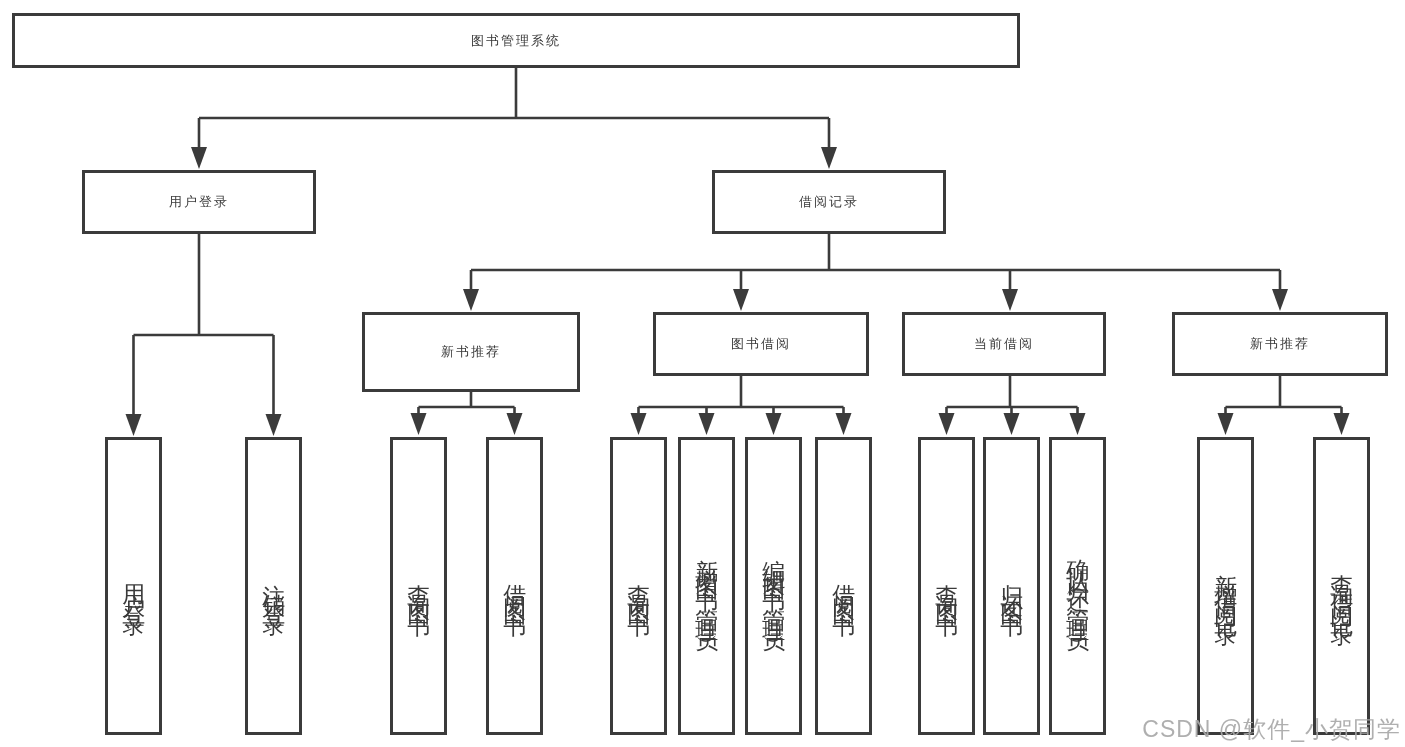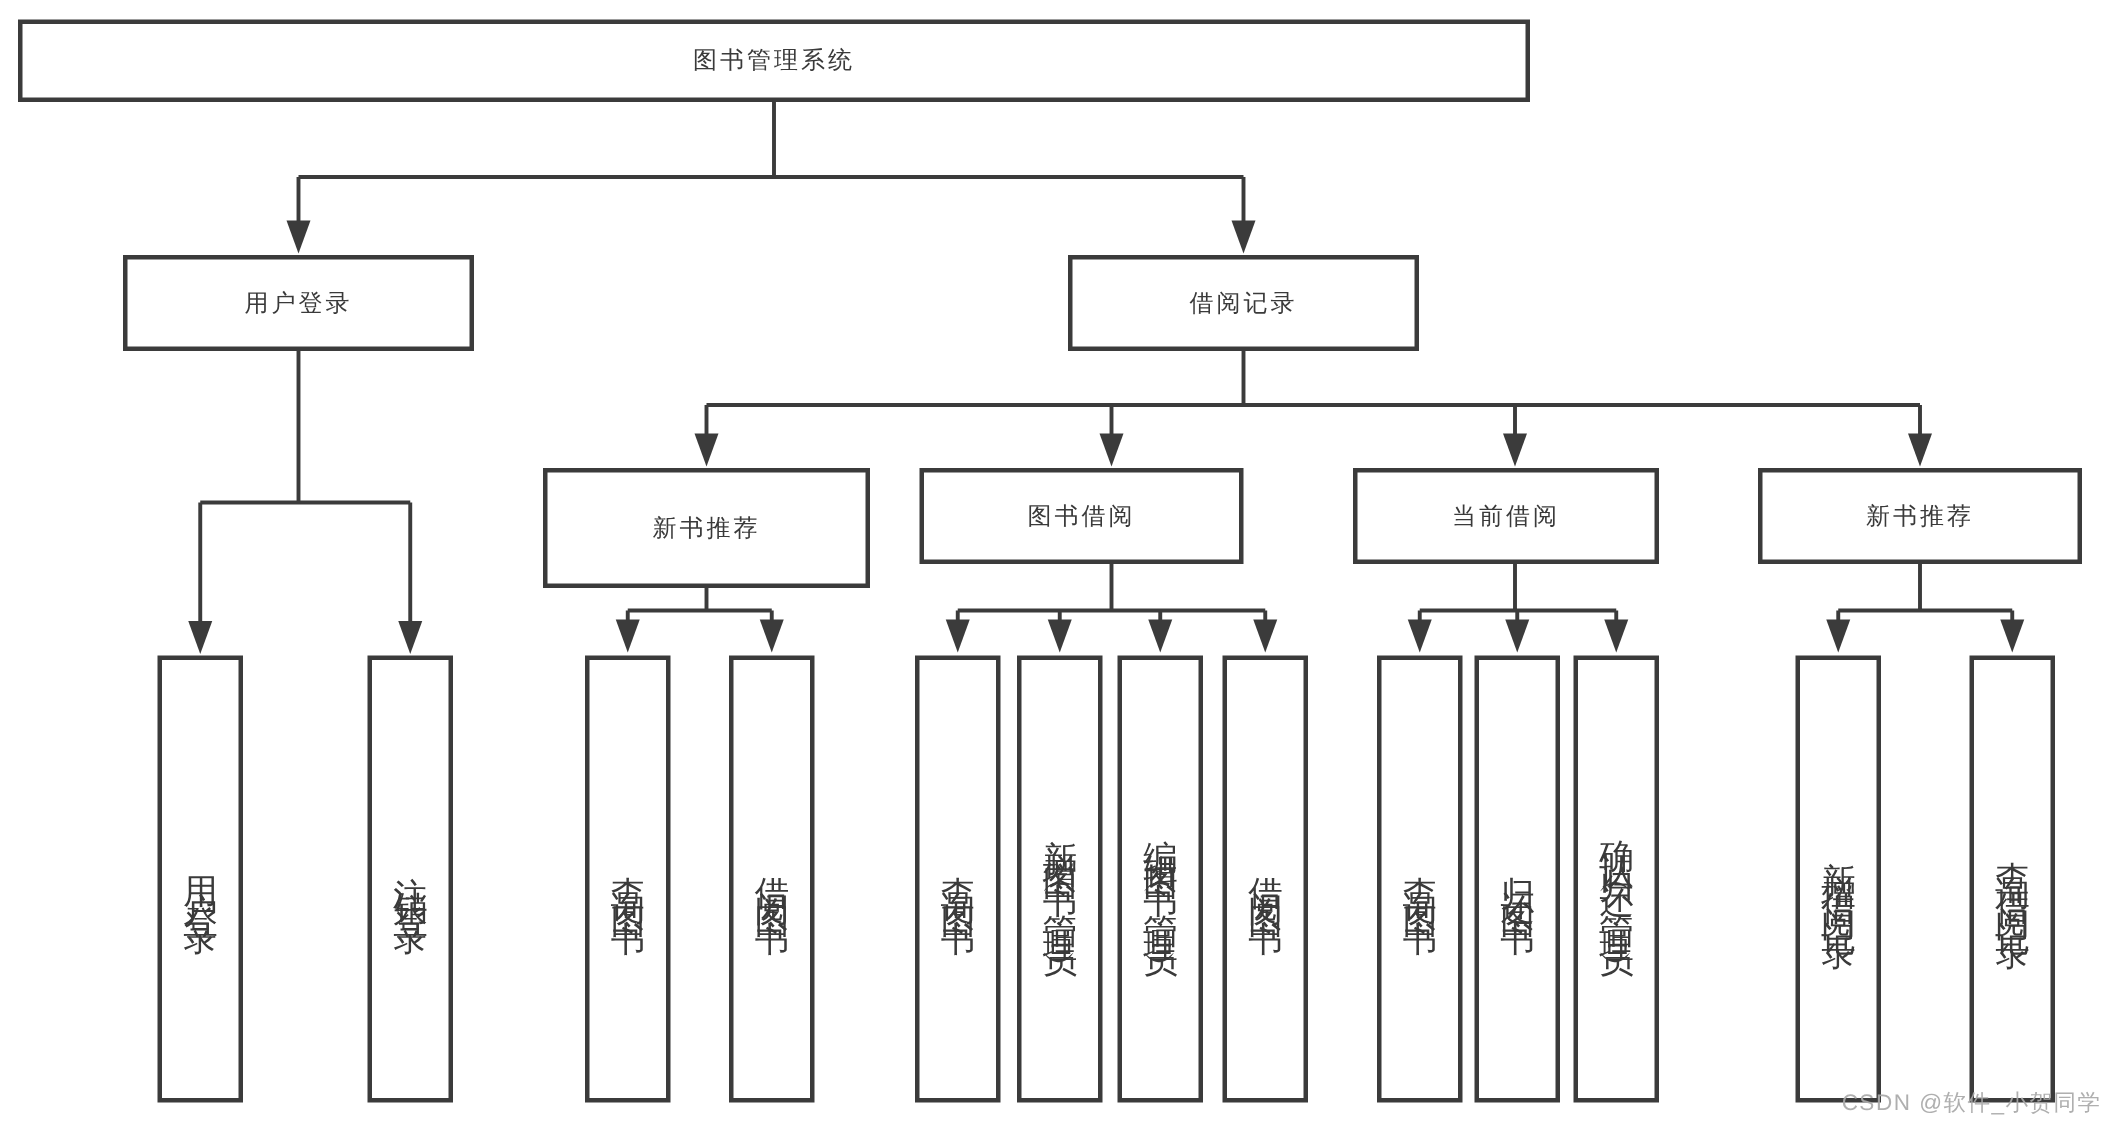--- a/index.html
+++ b/index.html
@@ -10,31 +10,31 @@
   }
   .diagram{position:absolute;inset:0;}
   svg.connectors{position:absolute;left:0;top:0;z-index:0;}
   .node{
     position:absolute;box-sizing:border-box;z-index:1;
     border:3px solid #3b3b3b;background:#ffffff;
     display:flex;align-items:center;justify-content:center;
     color:#3a3a3a;
   }
   .node.h span{
-    font-size:16px;letter-spacing:2px;white-space:nowrap;text-align:center;
+    font-size:13px;letter-spacing:2px;white-space:nowrap;text-align:center;
   }
   .node.v{width:57px;height:298px;}
   .node.v span{
     writing-mode:vertical-rl;text-orientation:mixed;
     font-size:23px;line-height:1.1;letter-spacing:10px;
     max-height:292px;
   }
   .watermark{
     position:absolute;right:4px;bottom:2px;z-index:5;
-    font-size:15px;color:rgba(168,168,168,0.92);
+    font-size:23px;color:rgba(168,168,168,0.92);
     letter-spacing:1px;white-space:nowrap;
   }
 </style>
 </head>
 <body>
 
 <div class="diagram">
 
   <svg class="connectors" width="1405" height="747" viewBox="0 0 1405 747">
     <g stroke="#3b3b3b" stroke-width="2.6" fill="none">
@@ -83,21 +83,21 @@
   <div class="node h" style="left:82px;top:170px;width:234px;height:64px">
     <span>用户登录</span>
   </div>
   <div class="node h" style="left:712px;top:170px;width:234px;height:64px">
     <span>借阅记录</span>
   </div>
 
   <div class="node h" style="left:362px;top:312px;width:218px;height:80px">
     <span>新书推荐</span>
   </div>
-  <div class="node h" style="left:613px;top:312px;width:216px;height:64px">
+  <div class="node h" style="left:653px;top:312px;width:216px;height:64px">
     <span>图书借阅</span>
   </div>
   <div class="node h" style="left:902px;top:312px;width:204px;height:64px">
     <span>当前借阅</span>
   </div>
   <div class="node h" style="left:1172px;top:312px;width:216px;height:64px">
     <span>新书推荐</span>
   </div>
 
   <div class="node v" style="left:105px;top:437px">

